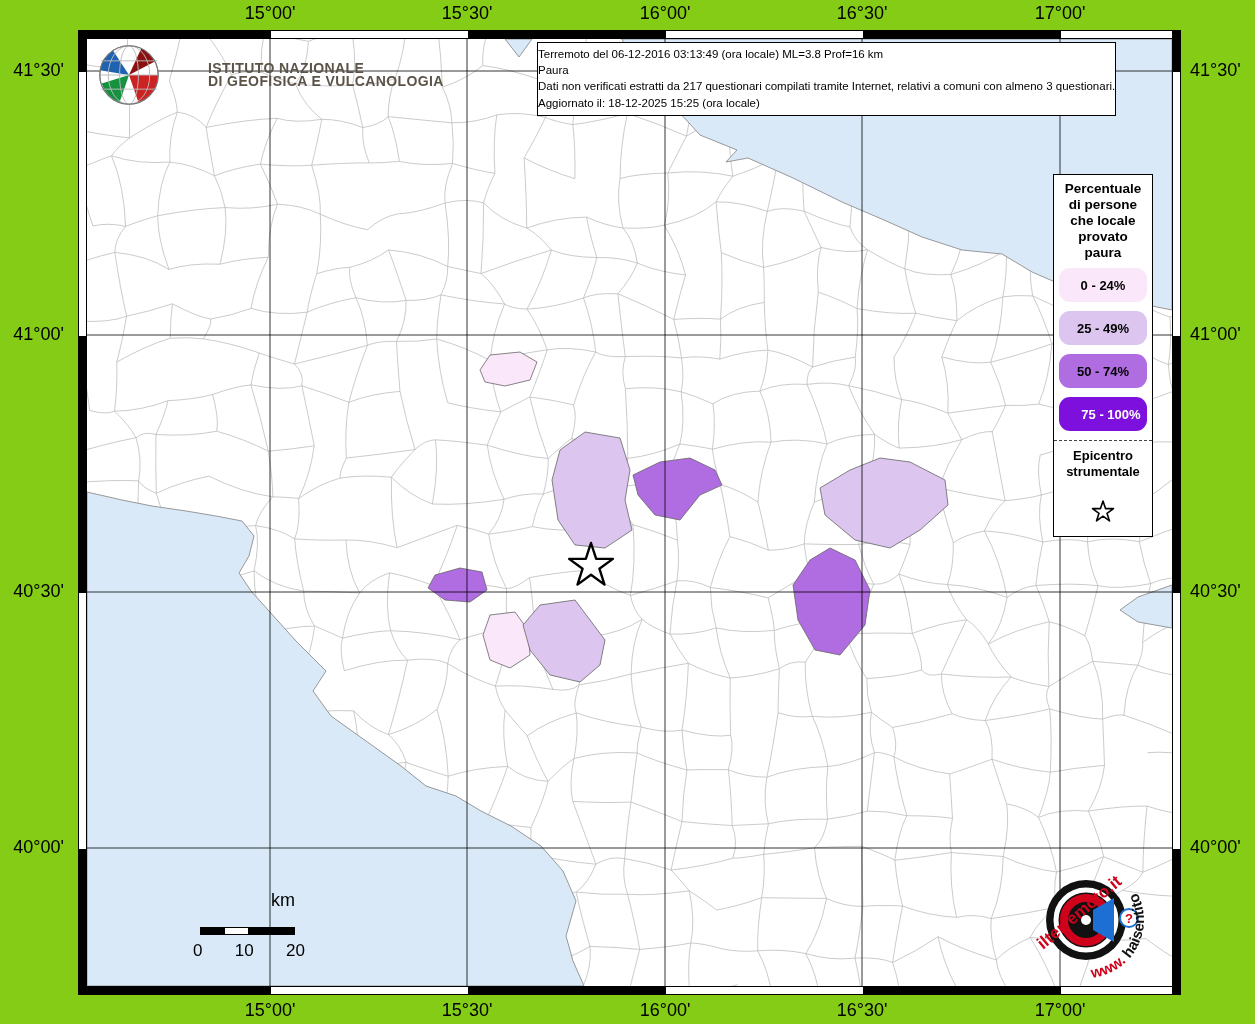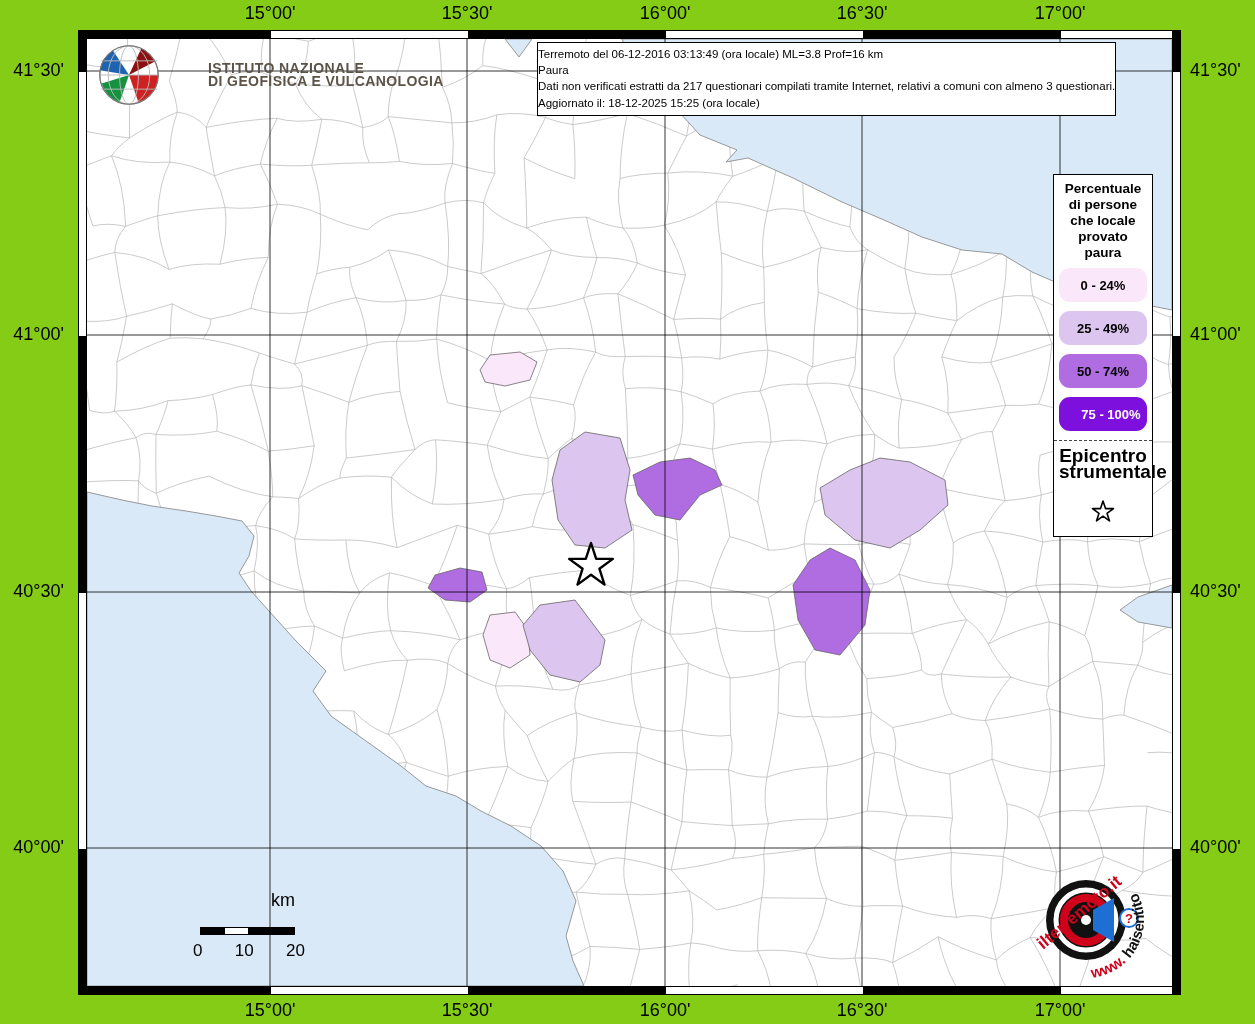--- a/index.html
+++ b/index.html
@@ -39,21 +39,21 @@
   .ingv { position:absolute; left:96px; top:42px; display:flex; align-items:center; gap:9px; z-index:20; }
   .ingv-text div { font-size:14px; font-weight:bold; color:#5c5348; letter-spacing:.4px; line-height:13px;padding-left:37px; }
 
   
   .legend { position:absolute; left:1053px; top:174px; width:100px; background:#fff; border:1px solid #000;
             padding:6px 5px 8px; z-index:20; text-align:center; color:#000; }
   .legend-title { font-weight:bold; font-size:13.5px; line-height:16px; margin-bottom:7px; }
   .legend-swatch { width:88px; height:34px; margin:0 auto 9px; display:flex; align-items:center; justify-content:center;
                    font-weight:bold; font-size:13px;border-radius:11px; }
   .legend-sep { border-top:1px dashed #444; margin:2px -5px 7px; }
-  .legend-epi { font-weight:bold; font-size:19px; line-height:16px; margin-bottom:18px; }
+  .legend-epi { font-weight:bold; font-size:13px; line-height:16px; margin-bottom:18px; }
   .legend-star { width:26px; height:26px; }
 
   
   .scale-km { position:absolute; left:200px; top:890px; width:95px; text-align:right; font-size:18px; color:#000; z-index:10; }
   .scale-bar { position:absolute; left:200px; top:927px; width:95px; height:8px; border:1px solid #000; z-index:10;
                background:linear-gradient(to right,#000 0,#000 24px,#fff 24px,#fff 47px,#000 47px,#000 95px); }
   .scale-ticks { position:absolute; left:193px; top:941px; width:112px; display:flex; justify-content:space-between;
                  font-size:17px; color:#000; z-index:10; }
 
   

